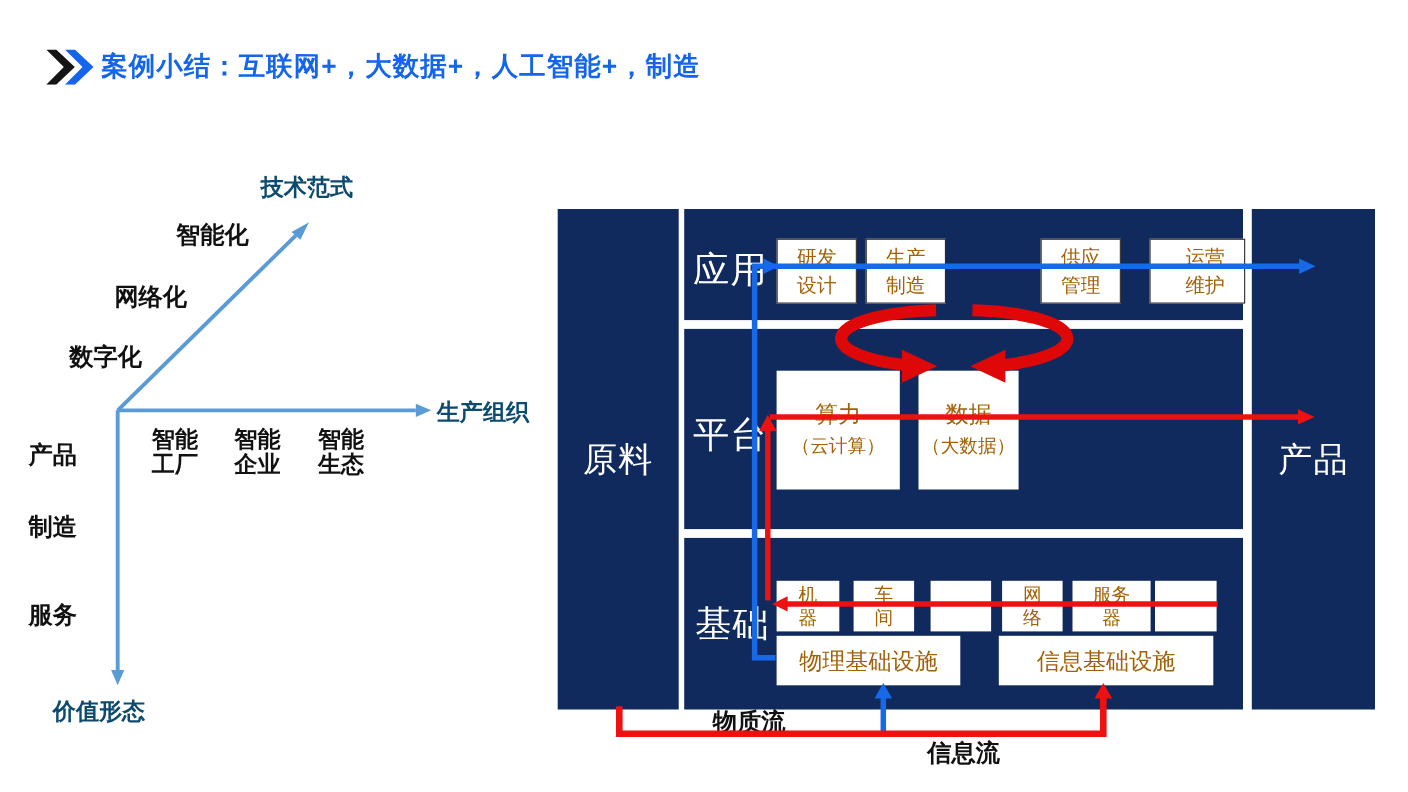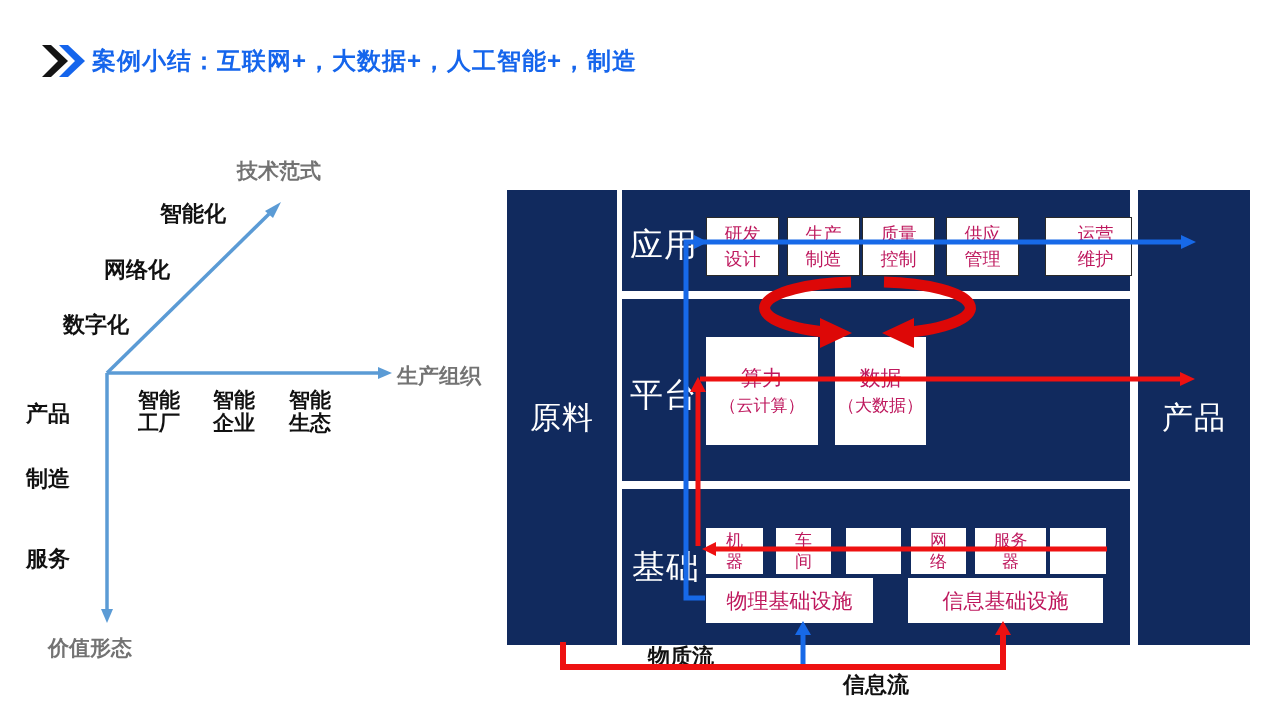--- a/index.html
+++ b/index.html
@@ -4,29 +4,29 @@
 <style>
   html,body{margin:0;padding:0;background:#fff;}
   .slide{position:relative;width:1280px;height:720px;background:#fff;overflow:hidden;
          font-family:"Liberation Sans","DejaVu Sans",sans-serif;}
   
   .title-row{position:absolute;left:42px;top:44px;display:flex;align-items:center;}
   .bullet{width:44px;height:32px;margin-right:6px;}
   .page-title{font-size:24px;font-weight:bold;color:#1565ec;letter-spacing:1px;white-space:nowrap;line-height:34px;}
   
   .lbl{position:absolute;font-weight:bold;color:#111;white-space:nowrap;line-height:1.1;}
-  .red{color:#737373;}
+  .red{color:#0c4a6e;}
   .two{text-align:center;line-height:23px;}
   
   .navy{position:absolute;background:#112a5e;}
   .block-label{color:#fff;font-size:31px;font-weight:400;letter-spacing:1px;}
   .flexc{display:flex;align-items:center;justify-content:center;}
   .panel-label{position:absolute;color:#fff;font-size:33px;font-weight:400;line-height:1;letter-spacing:1px;}
   .wbox{position:absolute;background:#fff;display:flex;flex-direction:column;align-items:center;justify-content:center;
-        text-align:center;color:#be185d;}
+        text-align:center;color:#a16207;}
   .appbox{border:1px solid #2a2a2a;font-size:18px;line-height:25px;}
   .platbox .l1{font-size:21px;line-height:30px;}
   .platbox .l2{font-size:17px;line-height:26px;}
   .smallbox{font-size:17px;line-height:21px;}
   .infrabox{font-size:21px;}
   .overlay{position:absolute;left:0;top:0;pointer-events:none;}
 </style>
 </head>
 <body>
 
@@ -79,24 +79,20 @@
   <div class="panel-label" style="left:630px;top:378px;">平台</div>
   <div class="panel-label" style="left:632px;top:550px;">基础</div>
 
   <div class="wbox appbox" style="left:706px;top:217px;width:71px;height:57px;">
     <div>研发</div>
     <div>设计</div>
   </div>
   <div class="wbox appbox" style="left:787px;top:217px;width:71px;height:57px;">
     <div>生产</div>
     <div>制造</div>
-  </div>
-  <div class="wbox appbox" style="left:862px;top:217px;width:71px;height:57px;">
-    <div>质量</div>
-    <div>控制</div>
   </div>
   <div class="wbox appbox" style="left:946px;top:217px;width:71px;height:57px;">
     <div>供应</div>
     <div>管理</div>
   </div>
   <div class="wbox appbox" style="left:1045px;top:217px;width:71px;height:57px;padding-left:14px;">
     <div>运营</div>
     <div>维护</div>
   </div>
 

